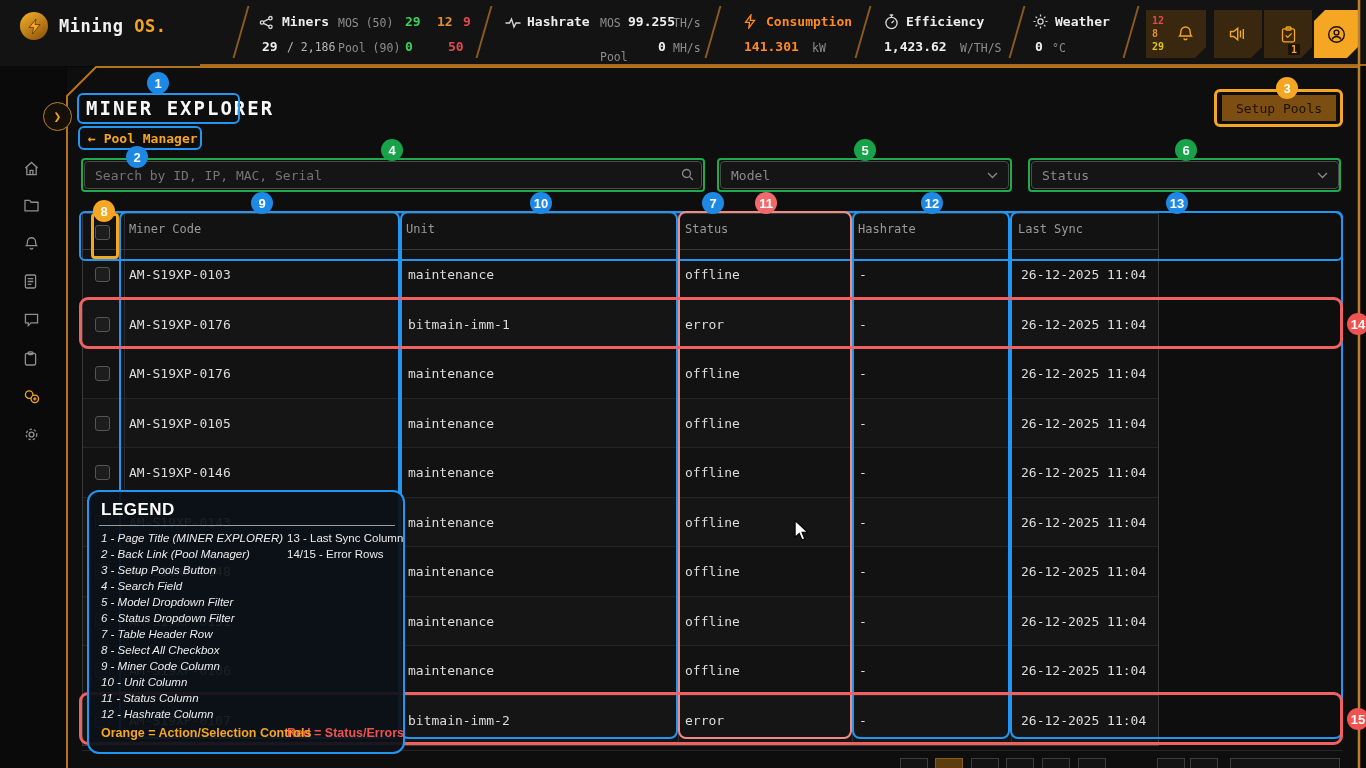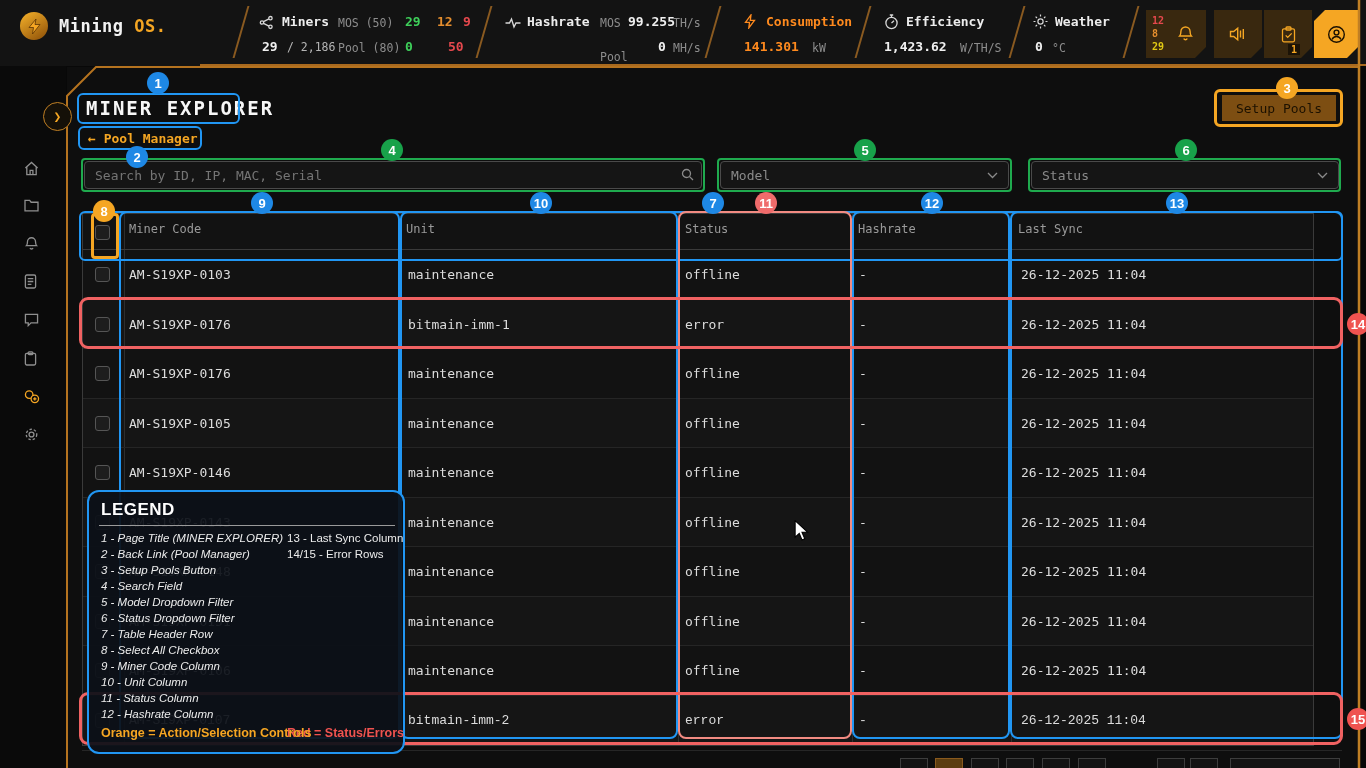--- a/index.html
+++ b/index.html
@@ -41,26 +41,26 @@
   .back-link { position:absolute; left:88px; top:131px; font-size:13px; font-weight:bold; color:#f5a623; z-index:2; }
   .setup-btn { position:absolute; left:1222px; top:95px; width:114px; height:26px; background:#7d4e12; color:#1c1100; font-size:13px; font-family:"DejaVu Sans Mono",monospace; display:flex; align-items:center; justify-content:center; border:none; z-index:2; }
 
   .search-wrap { position:absolute; left:84px; top:161px; width:618px; height:28px; z-index:2; }
   .search-input { width:100%; height:100%; background:#151515; border:1px solid #4a4a4a; border-radius:4px; color:#cfcfcf; font-size:13px; font-family:"DejaVu Sans Mono",monospace; padding:0 30px 0 10px; }
   .search-input::placeholder { color:#757575; }
   .search-glyph { position:absolute; right:8px; top:7px; color:#8a8a8a; }
   .dropdown { position:absolute; top:161px; height:28px; background:#151515; border:1px solid #4a4a4a; border-radius:4px; color:#8a8a8a; font-size:13px; display:flex; align-items:center; padding:0 10px; justify-content:space-between; z-index:2; }
 
   
-  .table { position:absolute; left:82px; top:213px; width:1232px; border:1px solid #3a3a3a; background:#111; z-index:2; }
+  .table { position:absolute; left:82px; top:213px; width:1077px; border:1px solid #3a3a3a; background:#111; z-index:2; }
   .thead { position:relative; height:36px; border-bottom:1px solid #3a3a3a; background:#121212; }
   .th { position:absolute; top:8px; font-size:12px; color:#9a9a9a; }
   .trow { position:relative; height:49.5px; border-bottom:1px solid #252525; background:#121212; }
   .trow.alt { background:#151515; }
-  .trow:last-child { border-bottom:none;font-family:Liberation Mono, monospace; }
+  .trow:last-child { border-bottom:none; }
   .cell { position:absolute; top:50%; transform:translateY(-50%); font-size:13px; color:#dcdcdc; white-space:nowrap; }
   .vline { position:absolute; top:0; bottom:0; width:1px; background:#2e2e2e; }
   .cb { position:absolute; left:12px; width:15px; height:15px; background:#1d1d1d; border:1.5px solid #555; border-radius:3px; }
   .thead .cb { top:11px; } .trow .cb { top:17px; }
   .c-code { left:46px; } .c-unit { left:325px; } .c-status { left:602px; }
   .c-hash { left:776px; } .c-sync { left:938px; }
   .h-code { left:46px; } .h-unit { left:323px; } .h-status { left:602px; }
   .h-hash { left:775px; } .h-sync { left:935px; }
   .table-bottom-line { position:absolute; left:82px; top:750px; width:1260px; height:1px; background:#262626; z-index:2; }
 
@@ -121,21 +121,21 @@
         <path d="M4.8 7.1 L10.6 4.2 M4.8 8.9 L10.6 11.8"></path>
       </svg>
   </span>
   <span class="stat-label" style="left:282px;top:14px">Miners</span>
   <span class="stat-sub" style="left:338px;top:16px">MOS (50)</span>
   <span class="stat-val green" style="left:405px;top:14px">29</span>
   <span class="stat-val orng" style="left:437px;top:14px">12</span>
   <span class="stat-val redt" style="left:463px;top:14px">9</span>
   <span class="stat-val" style="left:262px;top:39px">29</span>
   <span class="stat-sub" style="left:287px;top:40px;color:#b5b5b5">/ 2,186</span>
-  <span class="stat-sub" style="left:338px;top:41px">Pool (80)</span>
+  <span class="stat-sub" style="left:338px;top:41px">Pool (90)</span>
   <span class="stat-val green" style="left:405px;top:39px">0</span>
   <span class="stat-val redt" style="left:448px;top:39px">50</span>
 
   <span class="tb-icon" style="left:505px;top:17px;color:#d8d8d8">
     <svg width="16" height="12" viewBox="0 0 16 12" fill="none" stroke="currentColor" stroke-width="1.4">
         <path d="M0.5 6 H4.5 L6.5 2 L9 10 L11 6 H15.5"></path>
       </svg>
   </span>
   <span class="stat-label" style="left:527px;top:14px">Hashrate</span>
   <span class="stat-sub" style="left:600px;top:16px">MOS</span>

